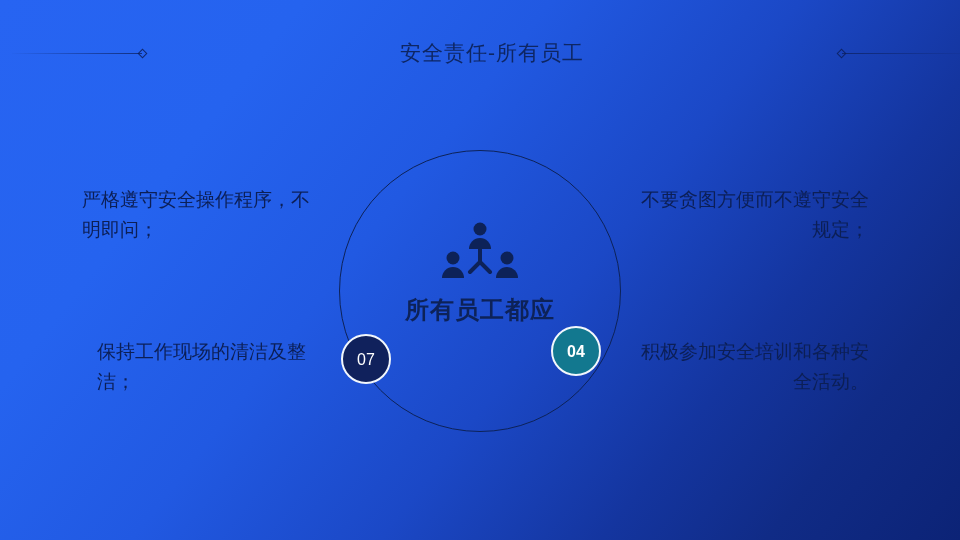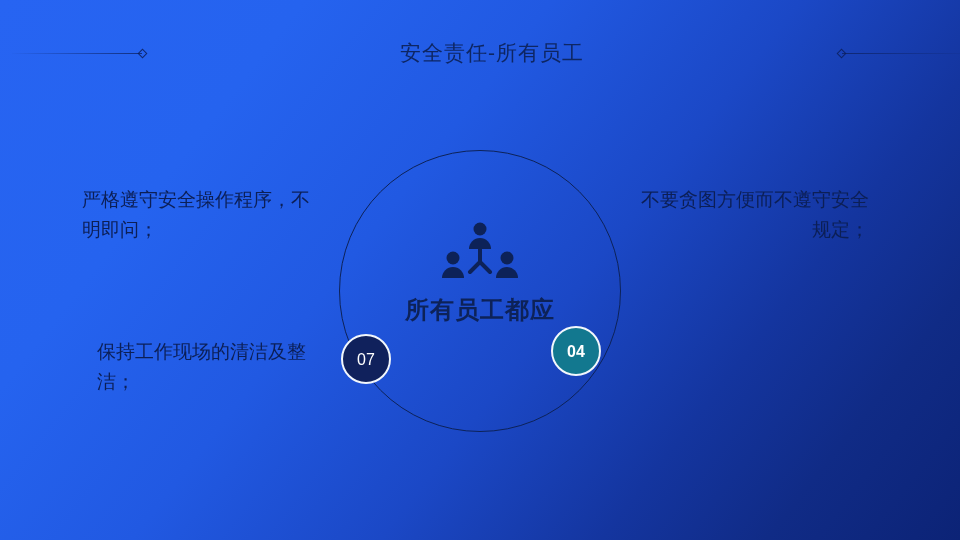--- a/index.html
+++ b/index.html
@@ -217,14 +217,15 @@
       <span class="node-num">04</span>
     </div>
   </div>
 
   <div class="bullet left b1">严格遵守安全操作程序，不明即问；</div>
 
   <div class="bullet right b2">不要贪图方便而不遵守安全规定；</div>
 
   <div class="bullet left b3">保持工作现场的清洁及整洁；</div>
 
+  <div class="bullet right b4">积极参加安全培训和各种安全活动。</div>
 
 </div>
 
 </body></html>

